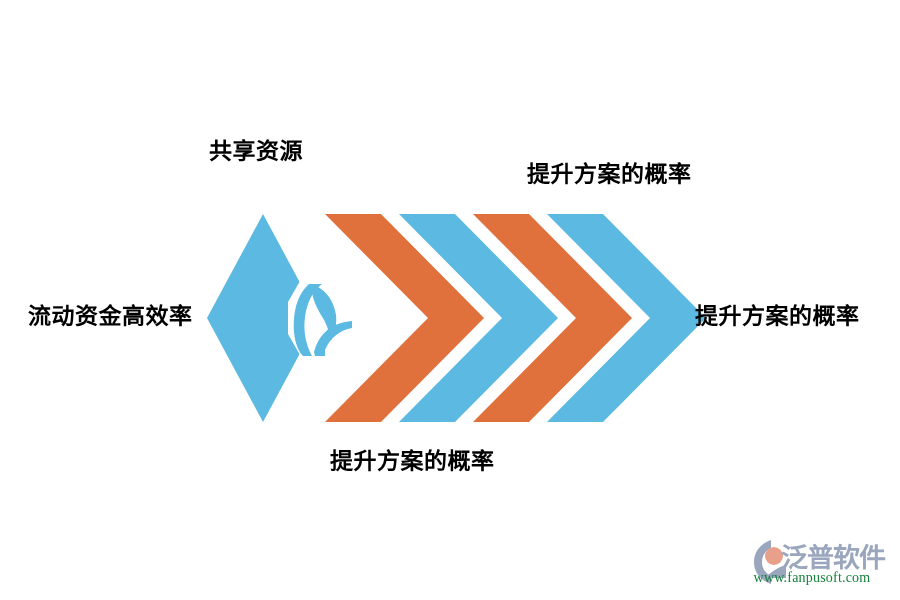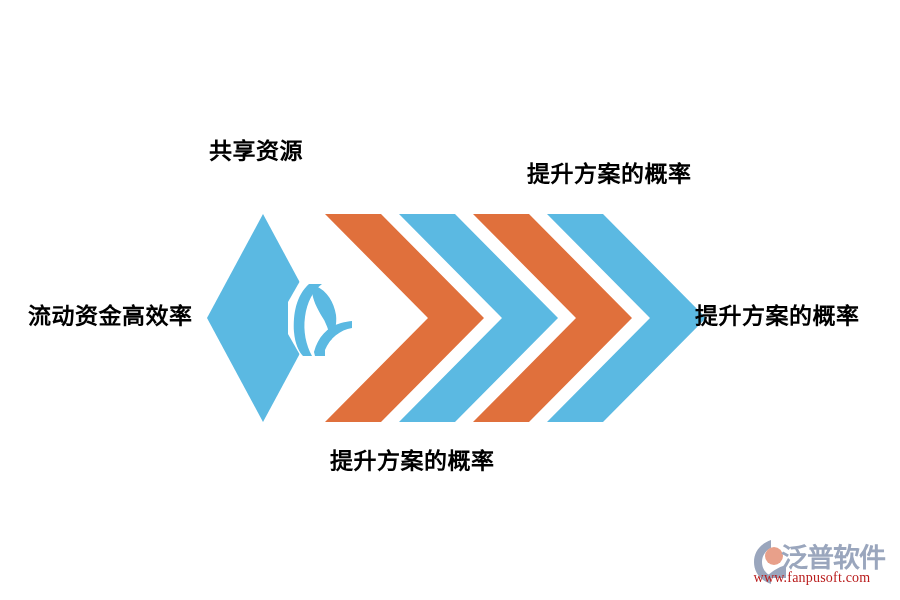--- a/index.html
+++ b/index.html
@@ -69,21 +69,21 @@
   }
   .wm-url {
     position: absolute;
     left: 2px;
     top: 36px;
     width: 122px;
     text-align: center;
     font-family: "Liberation Serif", "DejaVu Serif", serif;
     font-size: 14px;
     letter-spacing: 0.2px;
-    color: #b91c1c;
+    color: #15803d;
     white-space: nowrap;
   }
   .wm-brand {
     position: absolute;
     left: 32px;
     top: 2px;
     font-family: "Liberation Sans", "DejaVu Sans", sans-serif;
     font-size: 27px;
     font-weight: bold;
     color: #9aa6bd;

